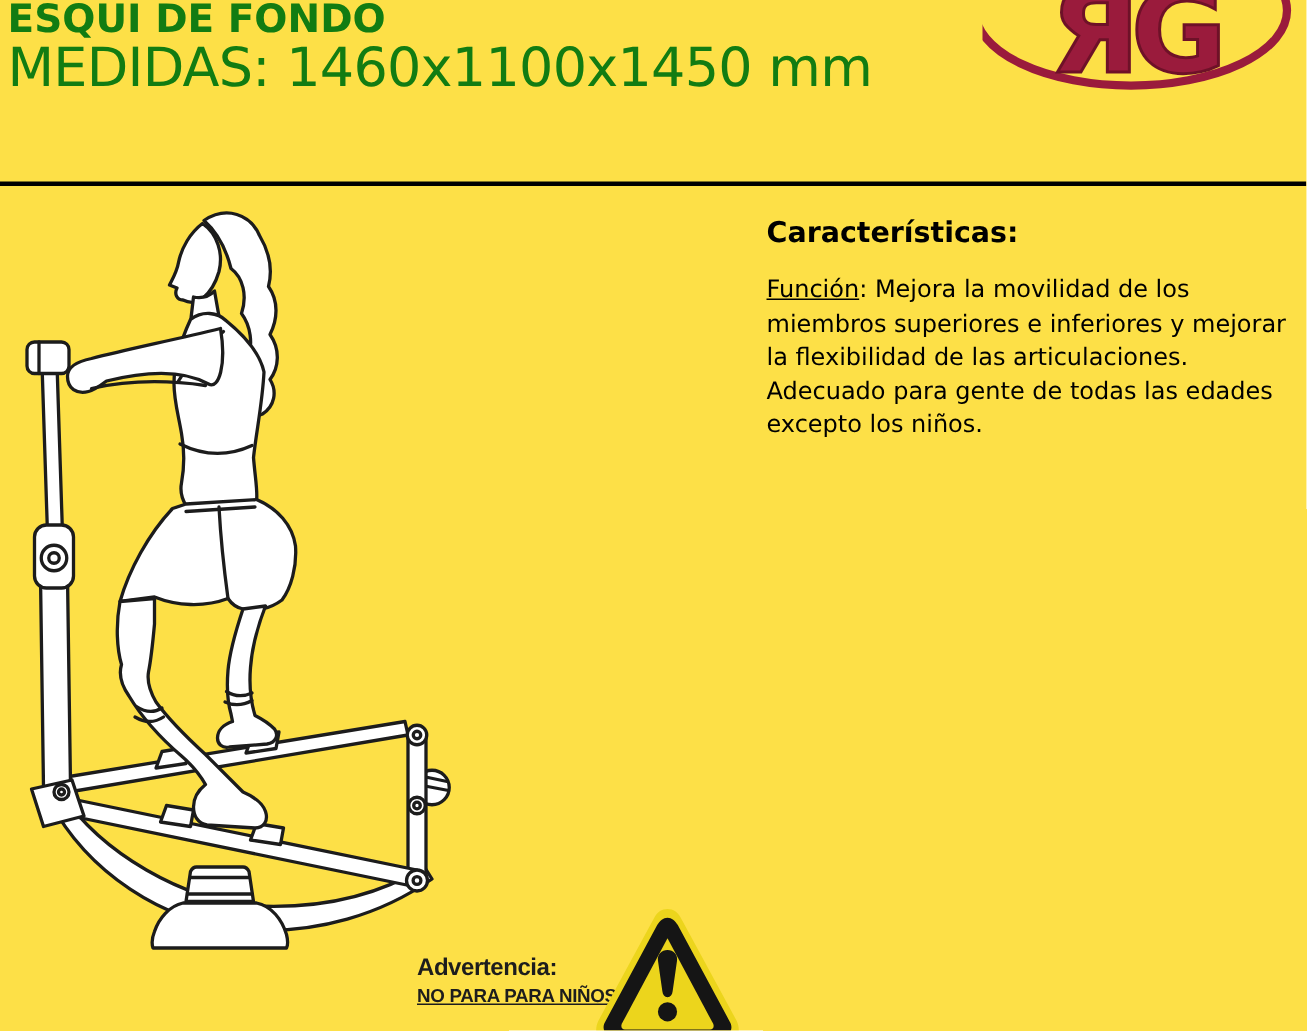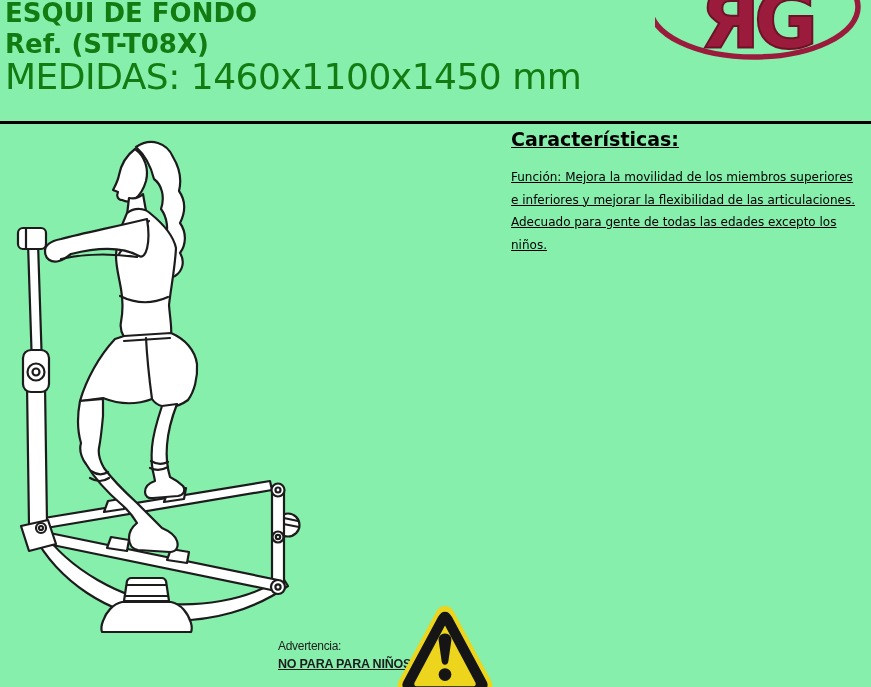--- a/index.html
+++ b/index.html
@@ -1,46 +1,45 @@
 <!DOCTYPE html>
 <html><head>
 <meta charset="utf-8">
 <style>
   html,body{margin:0;padding:0;background:#ffffff;}
   .page{
-    position:relative;width:871px;height:687px;background:#86efac;
+    position:relative;width:871px;height:687px;background:#fde047;
     overflow:hidden;font-family:"DejaVu Sans",sans-serif;color:#000;
   }
   
   .header{position:absolute;left:5px;top:-2px;}
   .title-line{color:#127c12;font-weight:bold;font-size:26px;line-height:31px;white-space:nowrap;}
   .title-line.medidas{font-weight:normal;font-size:36px;line-height:33px;letter-spacing:-0.5px;}
   .logo{position:absolute;top:-16px;right:2px;width:214px;height:80px;}
   .rule{position:absolute;top:121px;left:0;width:871px;height:3px;background:#000;}
   
   .illustration{position:absolute;left:0;top:135px;width:330px;height:530px;}
   
-  .text-col{position:absolute;left:511px;top:128px;width:352px;text-decoration:underline;}
+  .text-col{position:absolute;left:511px;top:144px;width:352px;}
   .text-col h2{font-size:19px;font-weight:bold;margin:0 0 13px 0;}
-  .text-col p{font-size:12px;line-height:22.5px;margin:16px 0 22px 0;}
+  .text-col p{font-size:16px;line-height:22.5px;margin:16px 0 22px 0;}
   .lead{text-decoration:underline;}
   
   .warning{position:absolute;left:278px;top:637px;font-family:"Liberation Sans",sans-serif;color:#1d1d1d;}
-  .warning-title{font-size:12px;font-weight:normal;line-height:18px;letter-spacing:-0.3px;}
+  .warning-title{font-size:16px;font-weight:bold;line-height:18px;letter-spacing:-0.3px;}
   .warning-sub{font-size:12.5px;font-weight:bold;text-decoration:underline;letter-spacing:-0.2px;margin-top:2px;white-space:nowrap;}
   .warning-triangle{position:absolute;left:396px;top:604px;width:98px;height:98px;}
 </style>
 </head>
 <body>
 
 <div class="page">
 
   <div class="header">
     <div class="title-line">ESQUI DE FONDO</div>
-    <div class="title-line">Ref. (ST-T08X)</div>
     <div class="title-line medidas">MEDIDAS: 1460x1100x1450 mm</div>
   </div>
 
   <svg class="logo" viewBox="0 0 214 80">
     <ellipse cx="99" cy="23" rx="104" ry="50" fill="none" stroke="#9a1b3c" stroke-width="5.5"></ellipse>
     <text x="101" y="64" text-anchor="middle" font-family="DejaVu Sans, sans-serif" font-weight="bold" font-size="78" fill="#9a1b3c" stroke="#6e1128" stroke-width="2" letter-spacing="-6">ЯG</text>
   </svg>
 
   <div class="rule"></div>
 

